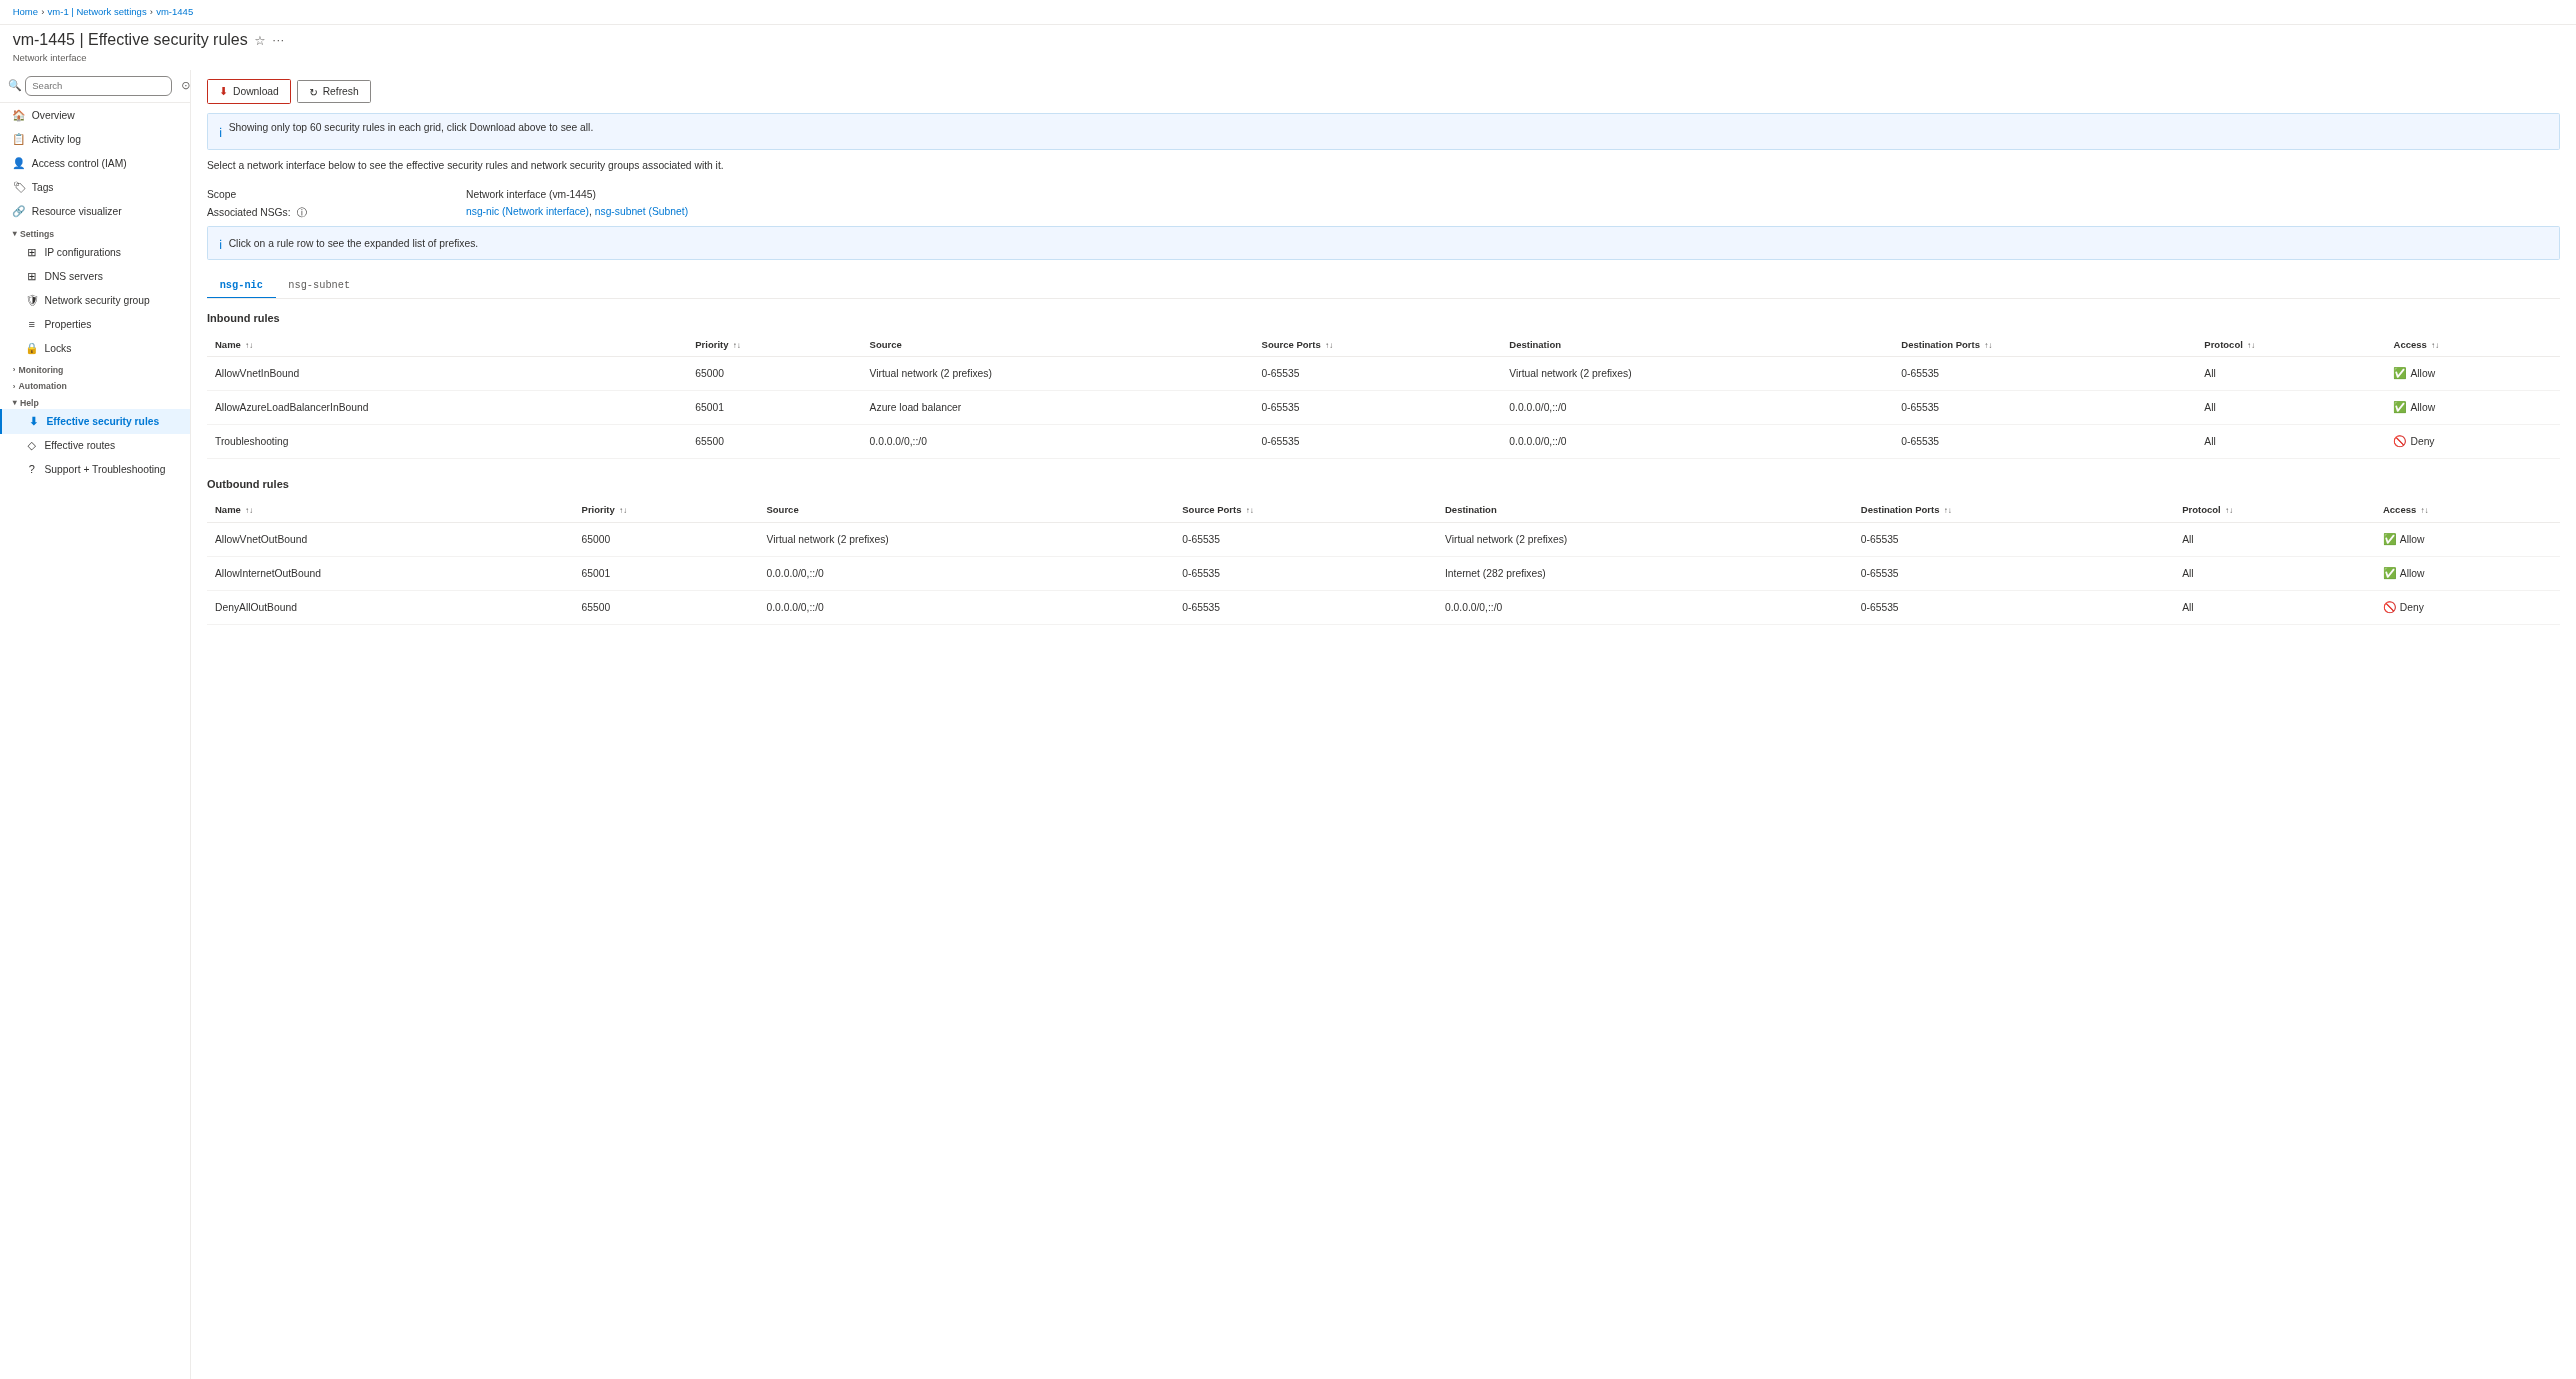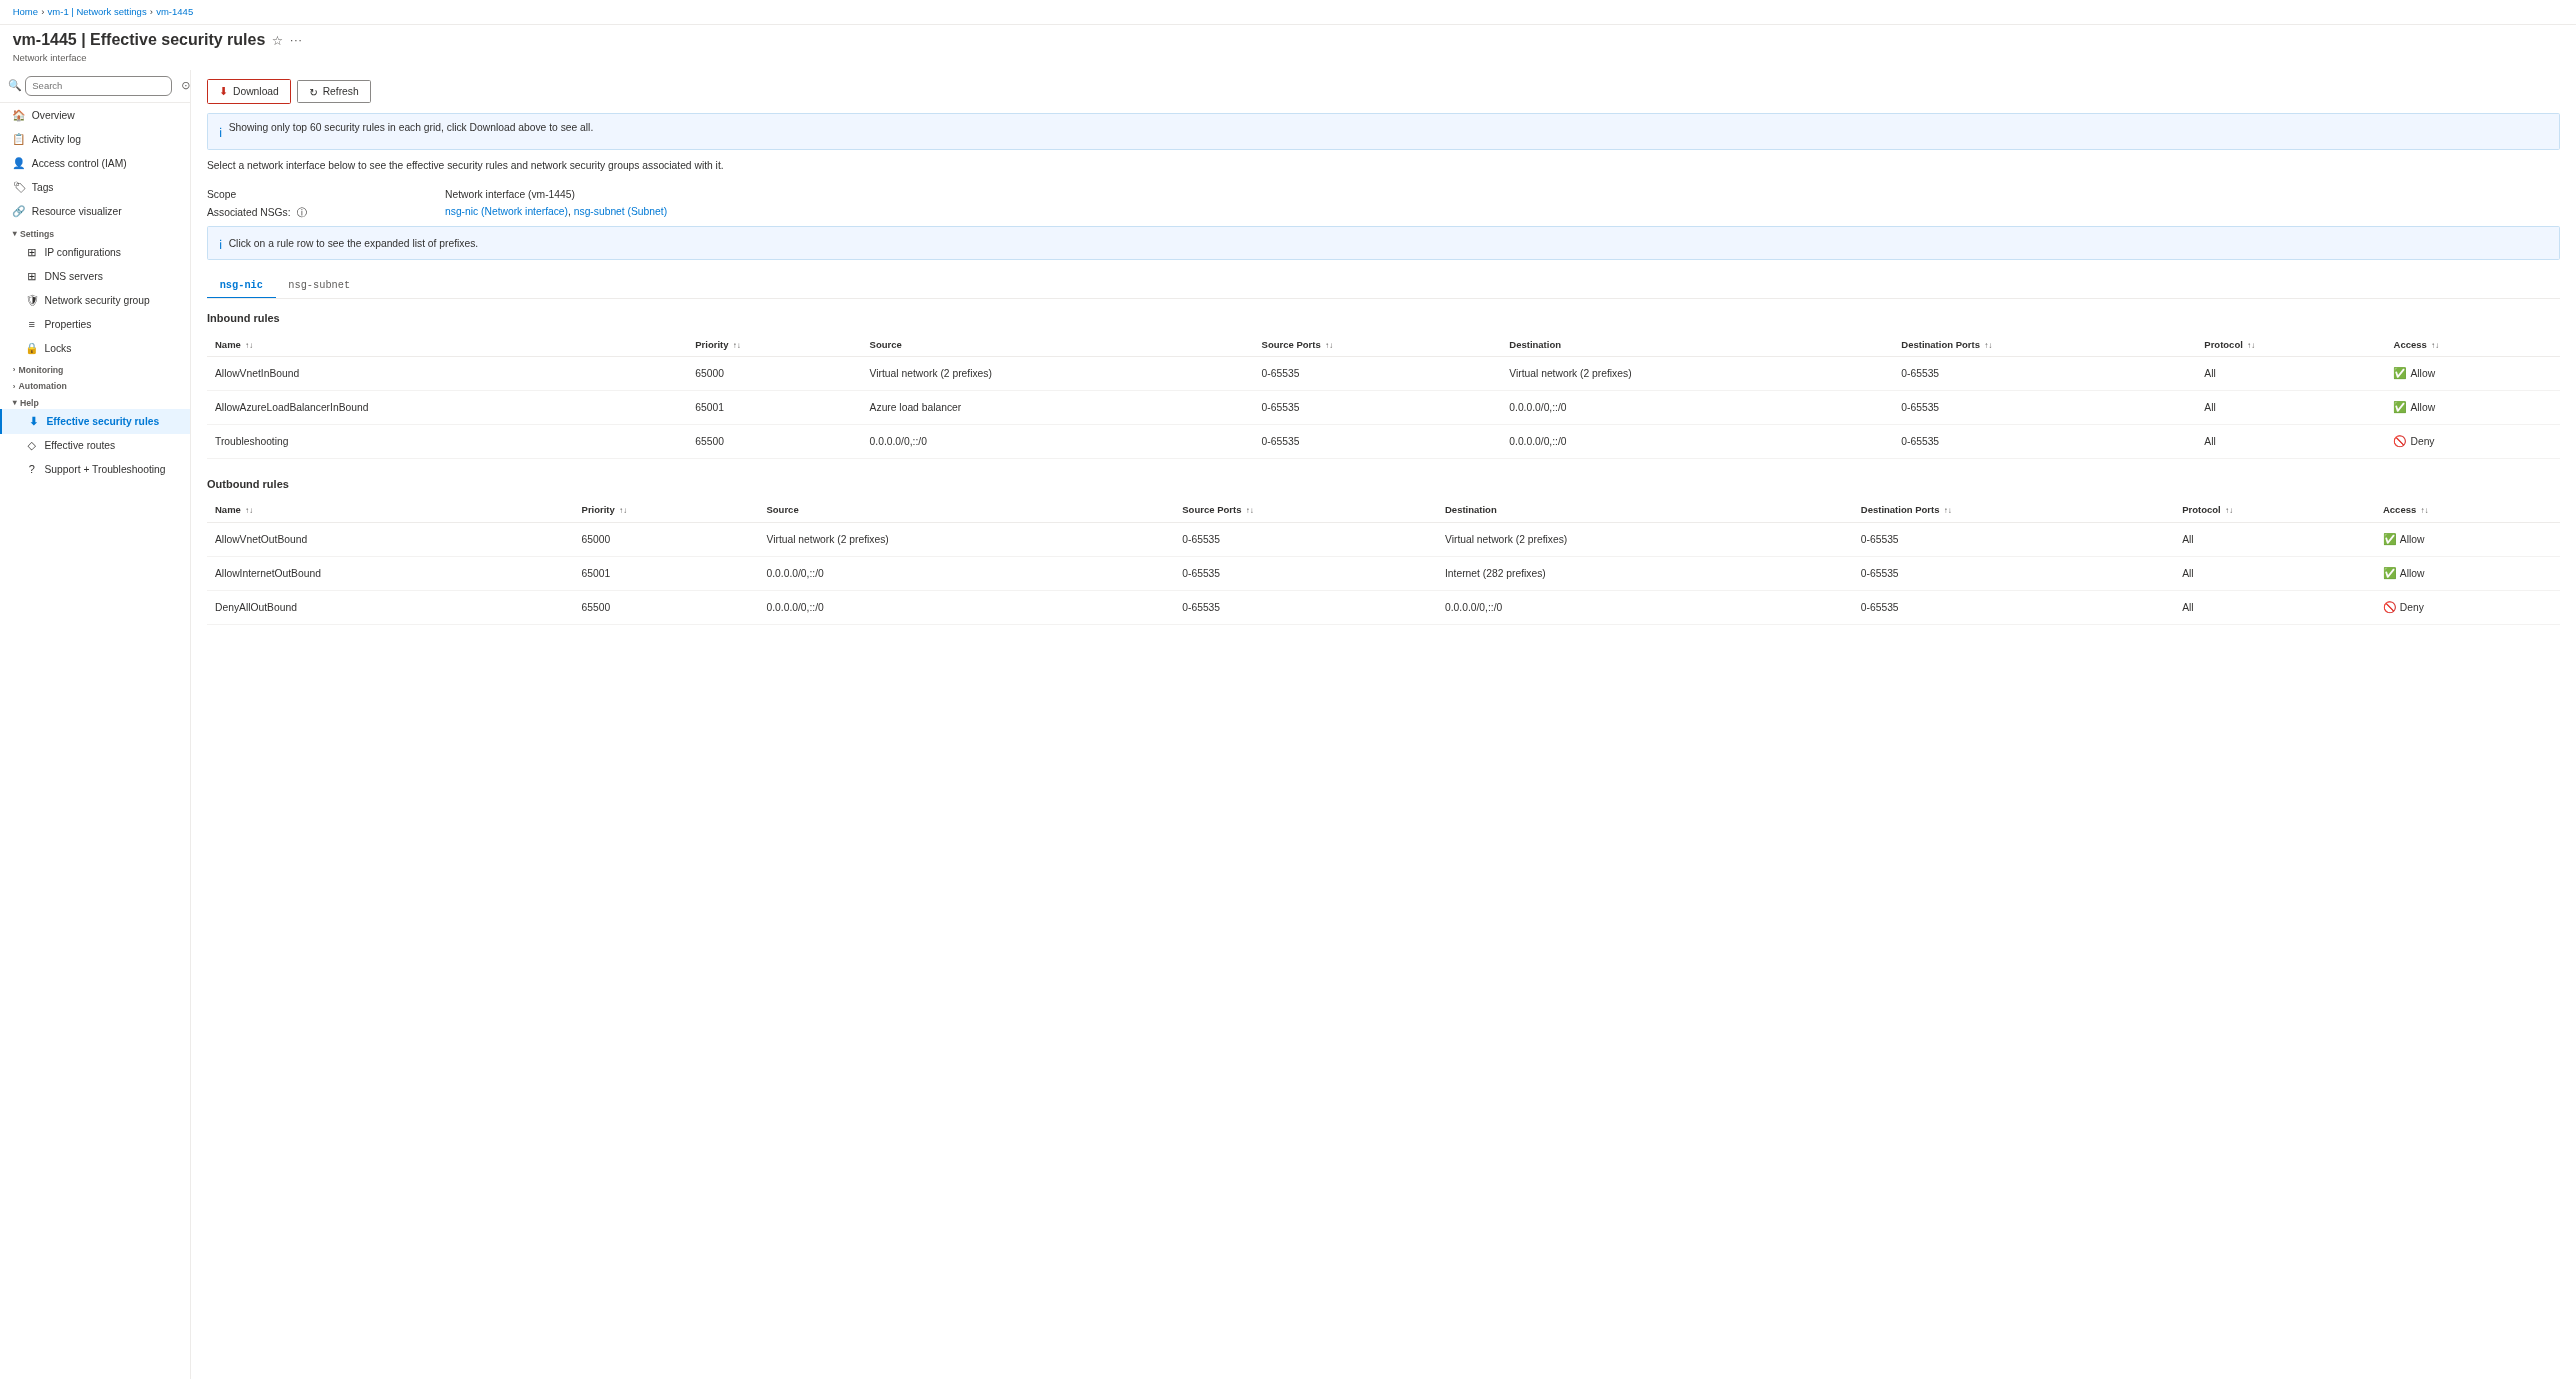--- a/index.html
+++ b/index.html
@@ -5,21 +5,21 @@
     * { box-sizing: border-box; margin: 0; padding: 0; }
     body { font-family: 'Segoe UI', Arial, sans-serif; font-size: 10.3px; color: #323130; background: #fff; display: flex; flex-direction: column; height: 100vh; overflow: hidden; }
 
     
     .breadcrumb { display: flex; align-items: center; padding: 6.4px 12.7px; font-size: 9.5px; color: #0078d4; gap: 3.2px; border-bottom: 0.8px solid #edebe9; }
     .breadcrumb span { color: #323130; }
     .breadcrumb a { color: #0078d4; text-decoration: none; cursor: pointer; }
 
     
     .page-header { padding: 6.4px 12.7px 3.2px 12.7px; display: flex; align-items: center; gap: 6.4px; }
-    .page-header h1 { font-size: 16px; font-weight: 700; color: #323130; }
+    .page-header h1 { font-size: 16px; font-weight: 400; color: #323130; }
     .page-header .star-icon { color: #605e5c; font-size: 12.7px; cursor: pointer; }
     .page-header .dots-icon { color: #605e5c; font-size: 12.7px; cursor: pointer; }
     .page-subtitle { padding: 0 12.7px 6.4px 12.7px; font-size: 9.5px; color: #605e5c; }
 
     
     .main-layout { display: flex; flex: 1; overflow: hidden; }
 
     
     .sidebar { width: 191px; min-width: 191px; border-right: 0.8px solid #edebe9; overflow-y: auto; display: flex; flex-direction: column; }
     .sidebar-search { padding: 6.4px 8px; border-bottom: 0.8px solid #edebe9; display: flex; align-items: center; gap: 3.2px; }
@@ -48,21 +48,21 @@
     
     .info-banner { background: #f0f6ff; border: 0.8px solid #c7e0f4; border-radius: 1.6px; padding: 8px 11px; display: flex; align-items: flex-start; gap: 6.4px; margin-bottom: 9.5px; font-size: 10.3px; color: #323130; }
     .info-icon { color: #0078d4; font-size: 12.7px; flex-shrink: 0; margin-top: 0.8px; }
 
     
     .description { font-size: 10.3px; color: #323130; margin-bottom: 18px; }
 
     
     .meta-row { display: flex; margin-bottom: 6.4px; }
     .meta-label { width: 238px; font-size: 10.3px; color: #323130; font-weight: 400; }
-    .meta-value { font-size: 10.3px; color: #323130; }
+    .meta-value { font-size: 10.3px; color: #323130; margin-left: 21px; }
     .meta-value a { color: #0078d4; text-decoration: none; }
 
     
     .click-hint { background: #f0f6ff; border: 0.8px solid #c7e0f4; border-radius: 1.6px; padding: 6.4px 11px; display: flex; align-items: center; gap: 6.4px; margin-bottom: 12.7px; font-size: 10.3px; color: #323130; }
 
     
     .tabs { display: flex; border-bottom: 0.8px solid #edebe9; margin-bottom: 12.7px; font-family: Liberation Mono, monospace; }
     .tab { padding: 6.4px 12.7px; cursor: pointer; font-size: 10.3px; color: #605e5c; border-bottom: 1.6px solid transparent; }
     .tab.active { color: #0078d4; border-bottom: 1.6px solid #0078d4; font-weight: 600; }
 

